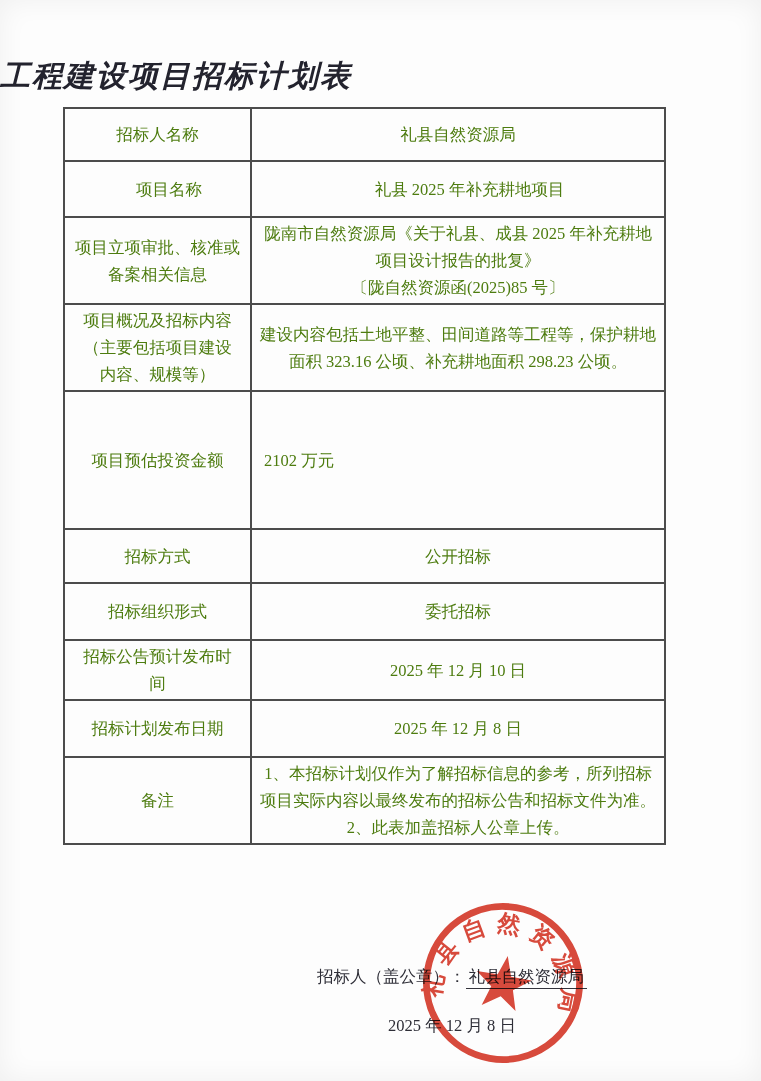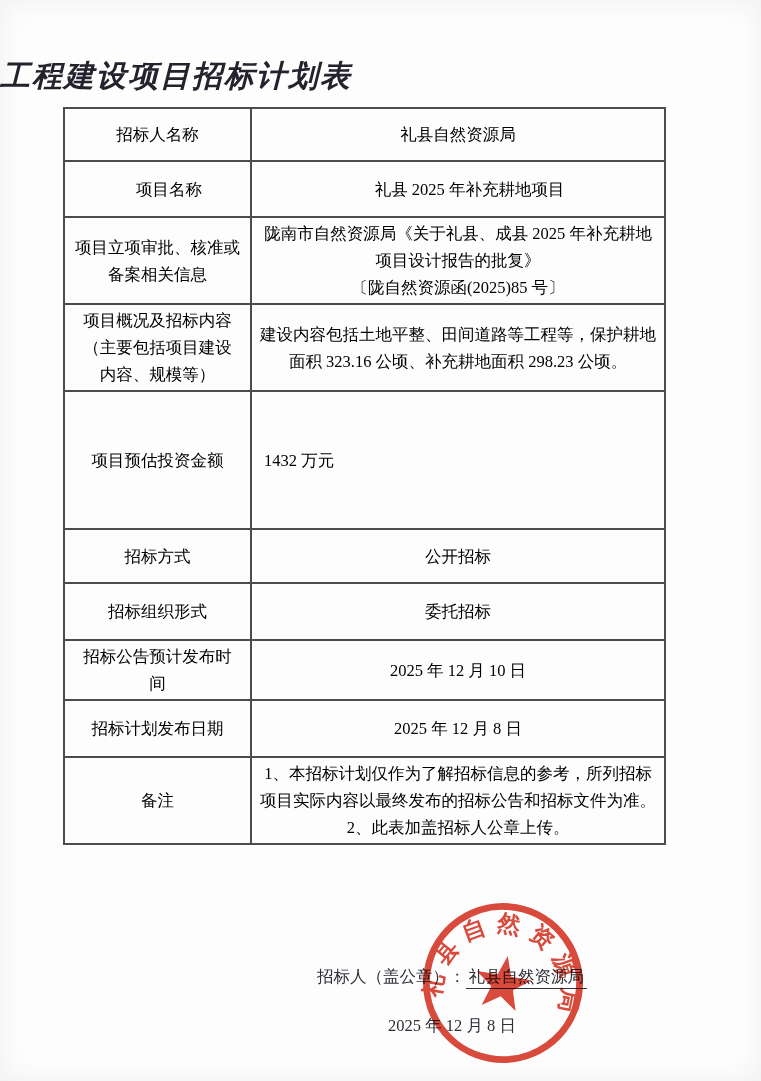--- a/index.html
+++ b/index.html
@@ -36,21 +36,21 @@
     table-layout: fixed;
   }
   table.bid-table td {
     border: 2px solid #4c4c4c;
     font-size: 16.5px;
     line-height: 27px;
     white-space: pre-line;
     vertical-align: middle;
     text-align: center;
     padding: 2px 6px;
-    color: #000000;
+    color: #4d7c0f;
   }
   td.label-cell { width: 173px; }
   td.value-cell { width: 400px; }
   tr:nth-child(1) td { height: 47px; }
   tr:nth-child(2) td { height: 50px; padding-left: 29px; }
   tr:nth-child(3) td { height: 46px; }
   tr:nth-child(4) td { height: 79px; }
   tr:nth-child(5) td { height: 132px; }
   tr:nth-child(6) td { height: 48px; }
   tr:nth-child(7) td { height: 51px; }
@@ -126,21 +126,21 @@
       </tr>
       <tr>
         <td class="label-cell">项目概况及招标内容
 （主要包括项目建设
 内容、规模等）</td>
         <td class="value-cell">建设内容包括土地平整、田间道路等工程等，保护耕地
 面积 323.16 公顷、补充耕地面积 298.23 公顷。</td>
       </tr>
       <tr>
         <td class="label-cell">项目预估投资金额</td>
-        <td class="value-cell">1432 万元</td>
+        <td class="value-cell">2102 万元</td>
       </tr>
       <tr>
         <td class="label-cell">招标方式</td>
         <td class="value-cell">公开招标</td>
       </tr>
       <tr>
         <td class="label-cell">招标组织形式</td>
         <td class="value-cell">委托招标</td>
       </tr>
       <tr>

